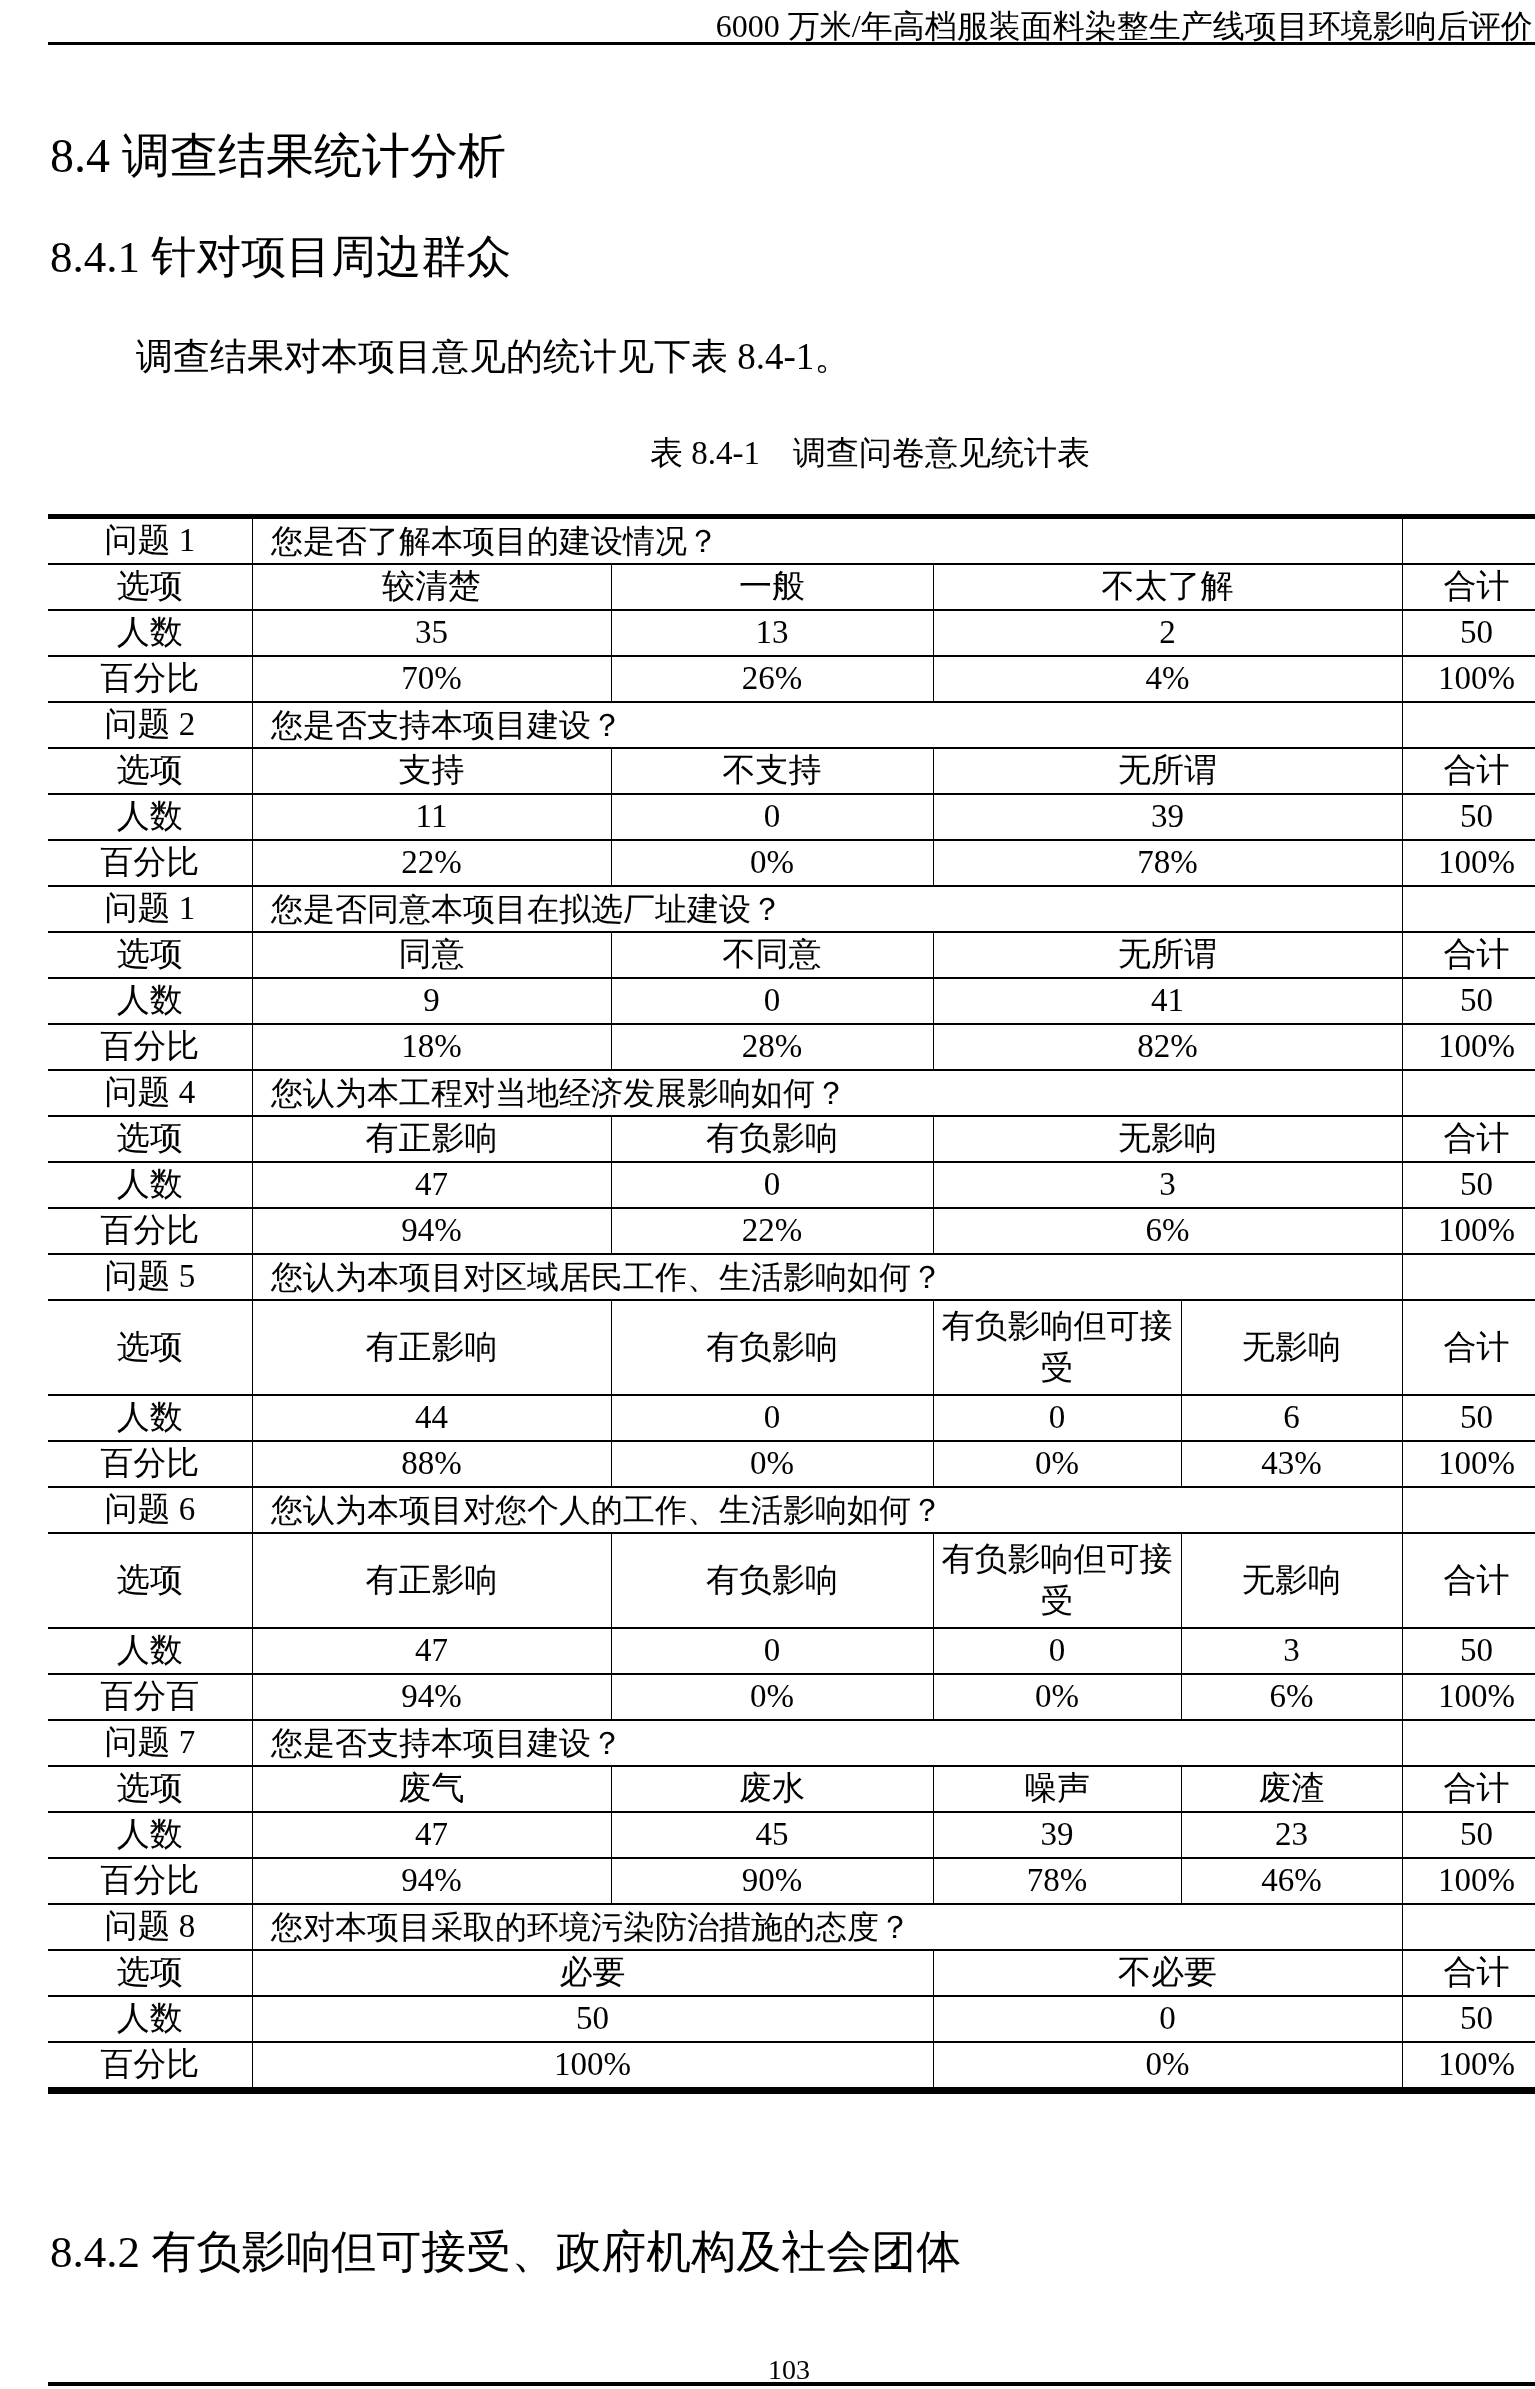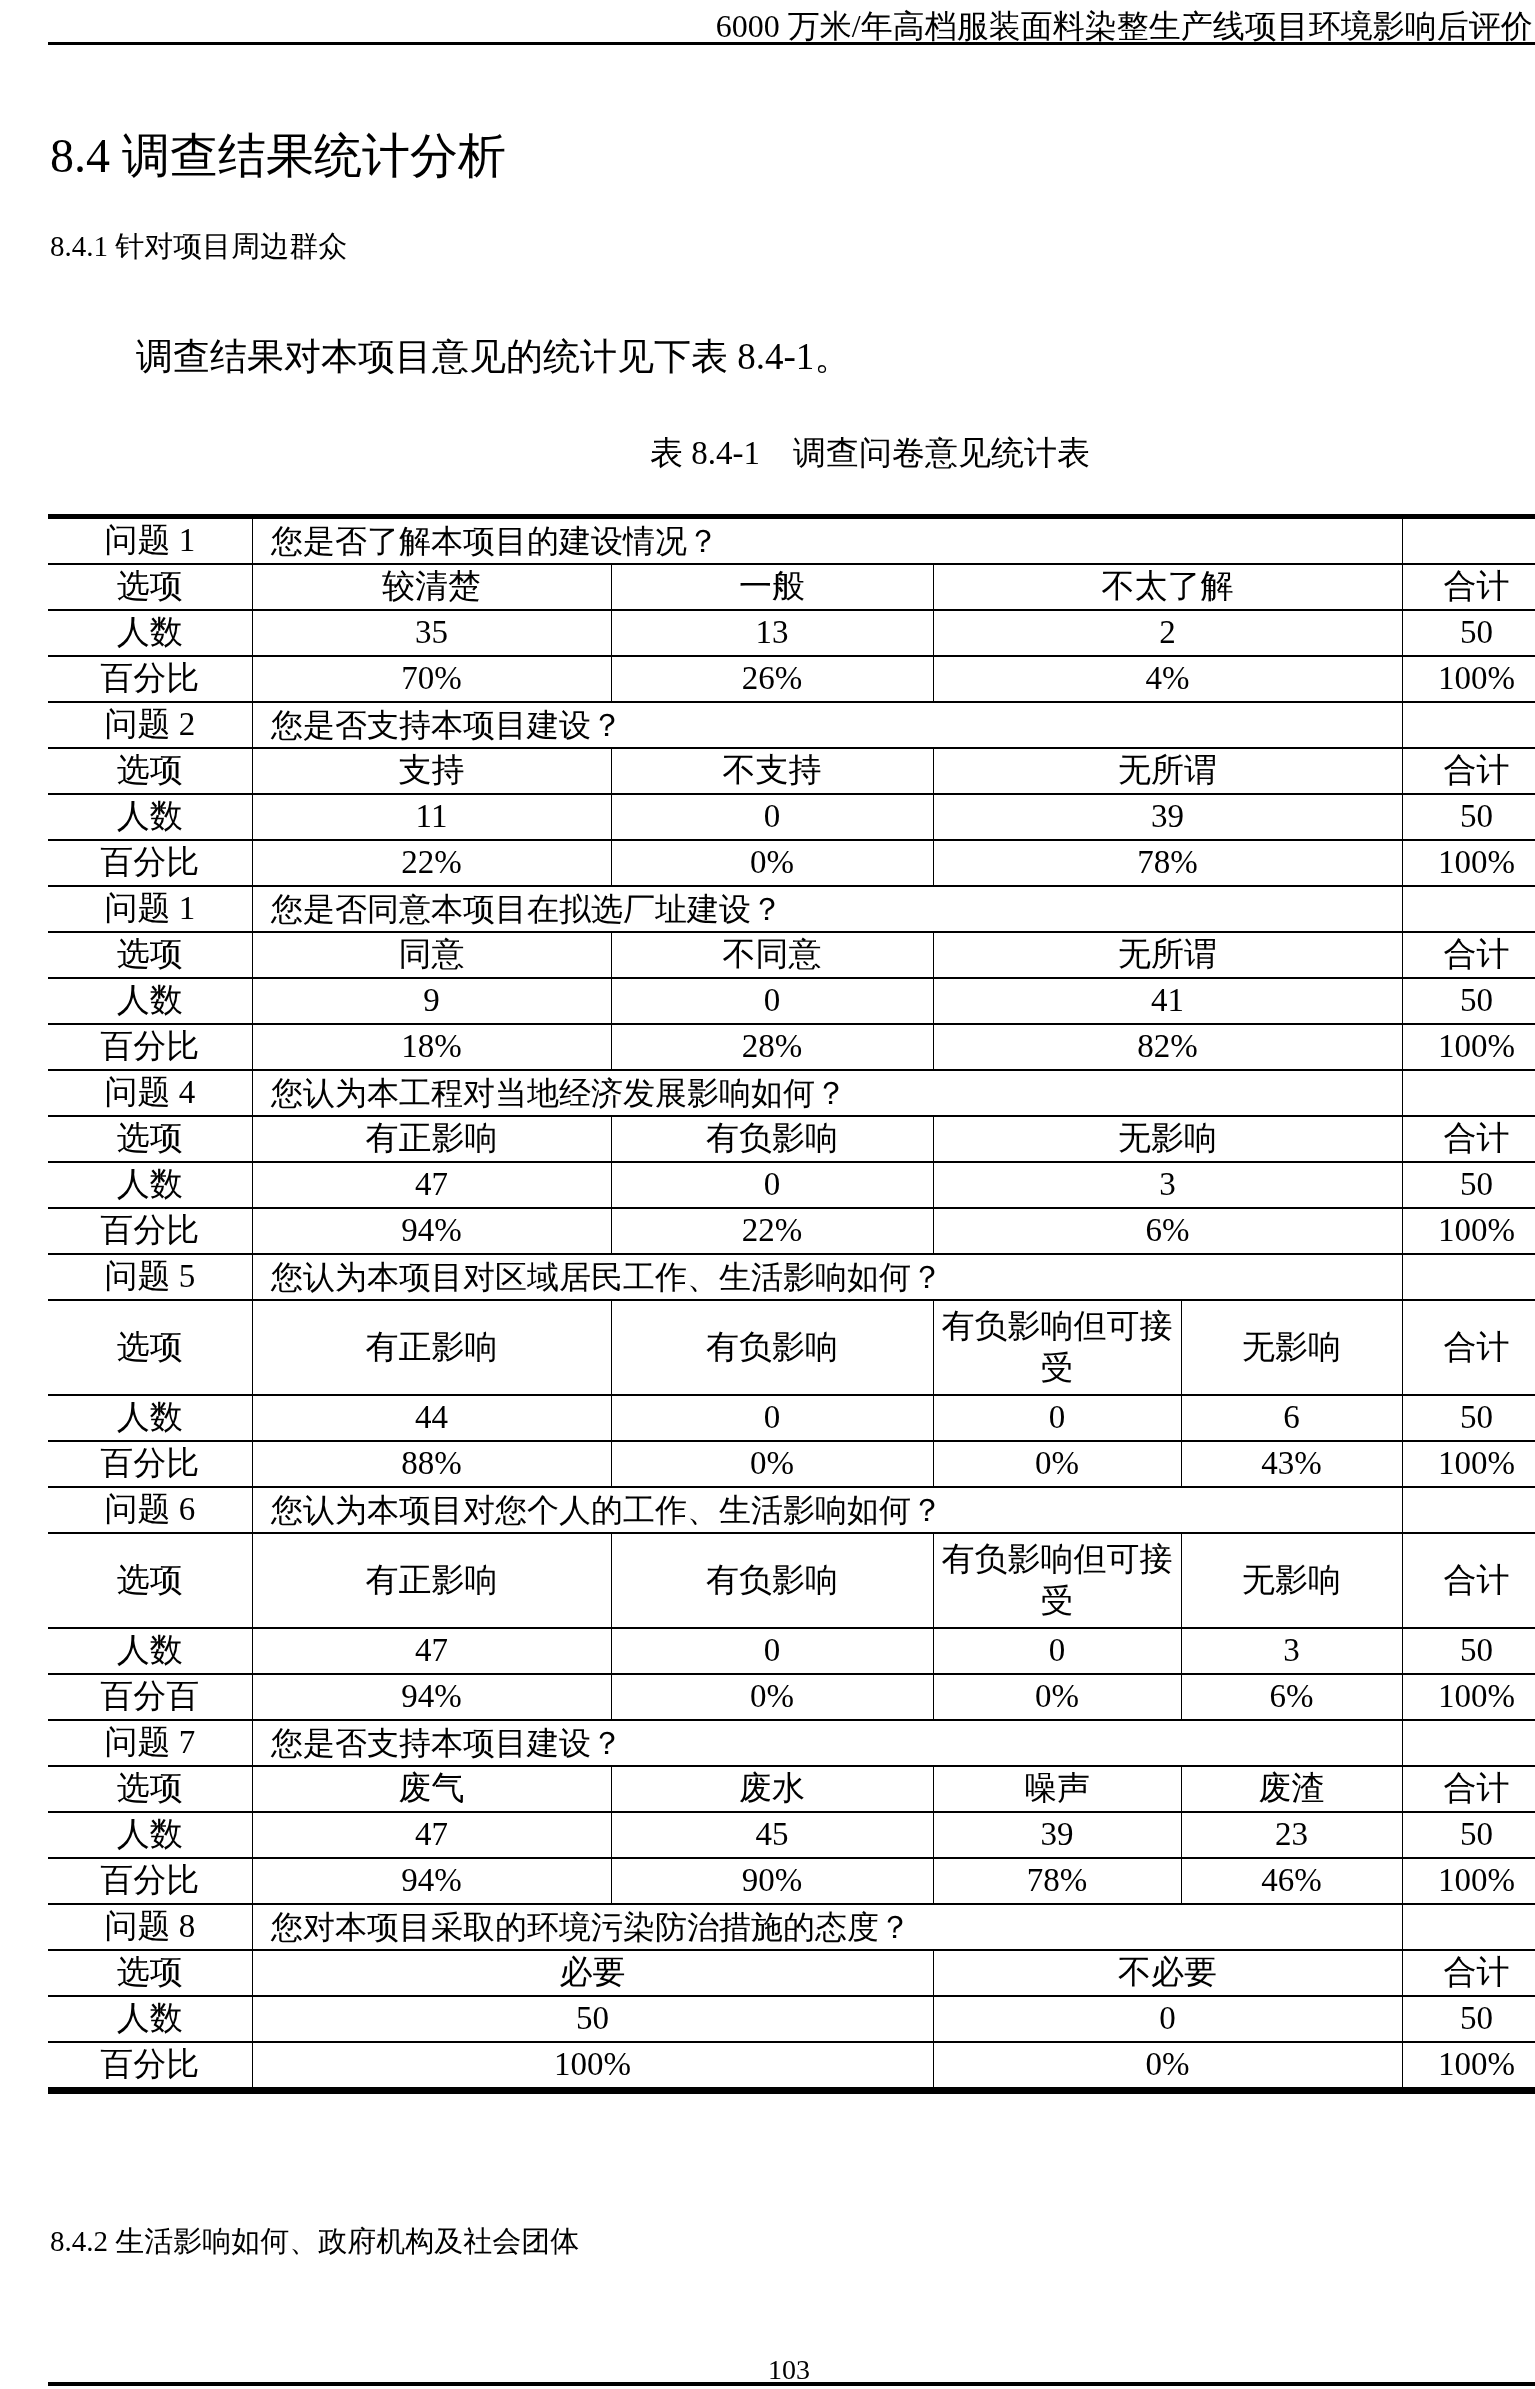--- a/index.html
+++ b/index.html
@@ -1,21 +1,21 @@
 <!DOCTYPE html>
 <html style="font-size:13.3px"><head>
 <meta charset="utf-8">
 <style>
   html, body { margin:0; padding:0; background:#ffffff; }
   body { width:1536px; height:2389px; position:relative; overflow:hidden;
          font-family:"Liberation Serif","DejaVu Serif",serif; color:#000; }
   .header-title { position:absolute; right:3.3px; top:5px; font-size:32px; white-space:nowrap; }
   .header-rule { position:absolute; left:48px; right:0; top:42px; height:3.3px; background:#000; }
   .h2 { position:absolute; left:50px; font-size:48px; white-space:nowrap;margin-top:17px; }
-  .h3 { position:absolute; left:50px; font-size:29px; white-space:nowrap; }
+  .h3 { position:absolute; left:50px; font-size:45px; white-space:nowrap; }
   .para { position:absolute; left:136px; top:332px; font-size:37px; white-space:nowrap; }
   .caption { position:absolute; left:0; width:1740px; text-align:center; top:431px; font-size:33px; white-space:nowrap; }
   table.survey { position:absolute; left:48px; top:514px; border-collapse:collapse; table-layout:fixed; width:1502px; }
   table.survey td { border-left:1.3px solid #000; border-right:1.3px solid #000; border-top:2.5px solid #000; border-bottom:2.5px solid #000;
                     text-align:center; vertical-align:middle; font-size:33px; height:44px; padding:0; line-height:1.25; }
   table.survey tr:first-child td { border-top:5.8px solid #000; }
   table.survey tr:last-child td { border-bottom:7.5px solid #000; }
   table.survey td:first-child { border-left:none; }
   table.survey td.q-text { text-align:left; padding-left:18.4px; font-weight:normal; font-family:"DejaVu Sans","Liberation Sans",sans-serif; font-size:32px; }
   table.survey tr.tall td { height:93px; }
@@ -253,17 +253,17 @@
       </tr>
       <tr>
         <td>百分比</td>
         <td colspan="2">100%</td>
         <td colspan="2">0%</td>
         <td>100%</td>
       </tr>
     </tbody>
 </table>
 
-<div class="h3" style="top:2222px;">8.4.2 生活影响如何、政府机构及社会团体</div>
+<div class="h3" style="top:2222px;">8.4.2 有负影响但可接受、政府机构及社会团体</div>
 
 <div class="page-num">103</div>
 <div class="footer-rule"></div>
 
 
 </body></html>

